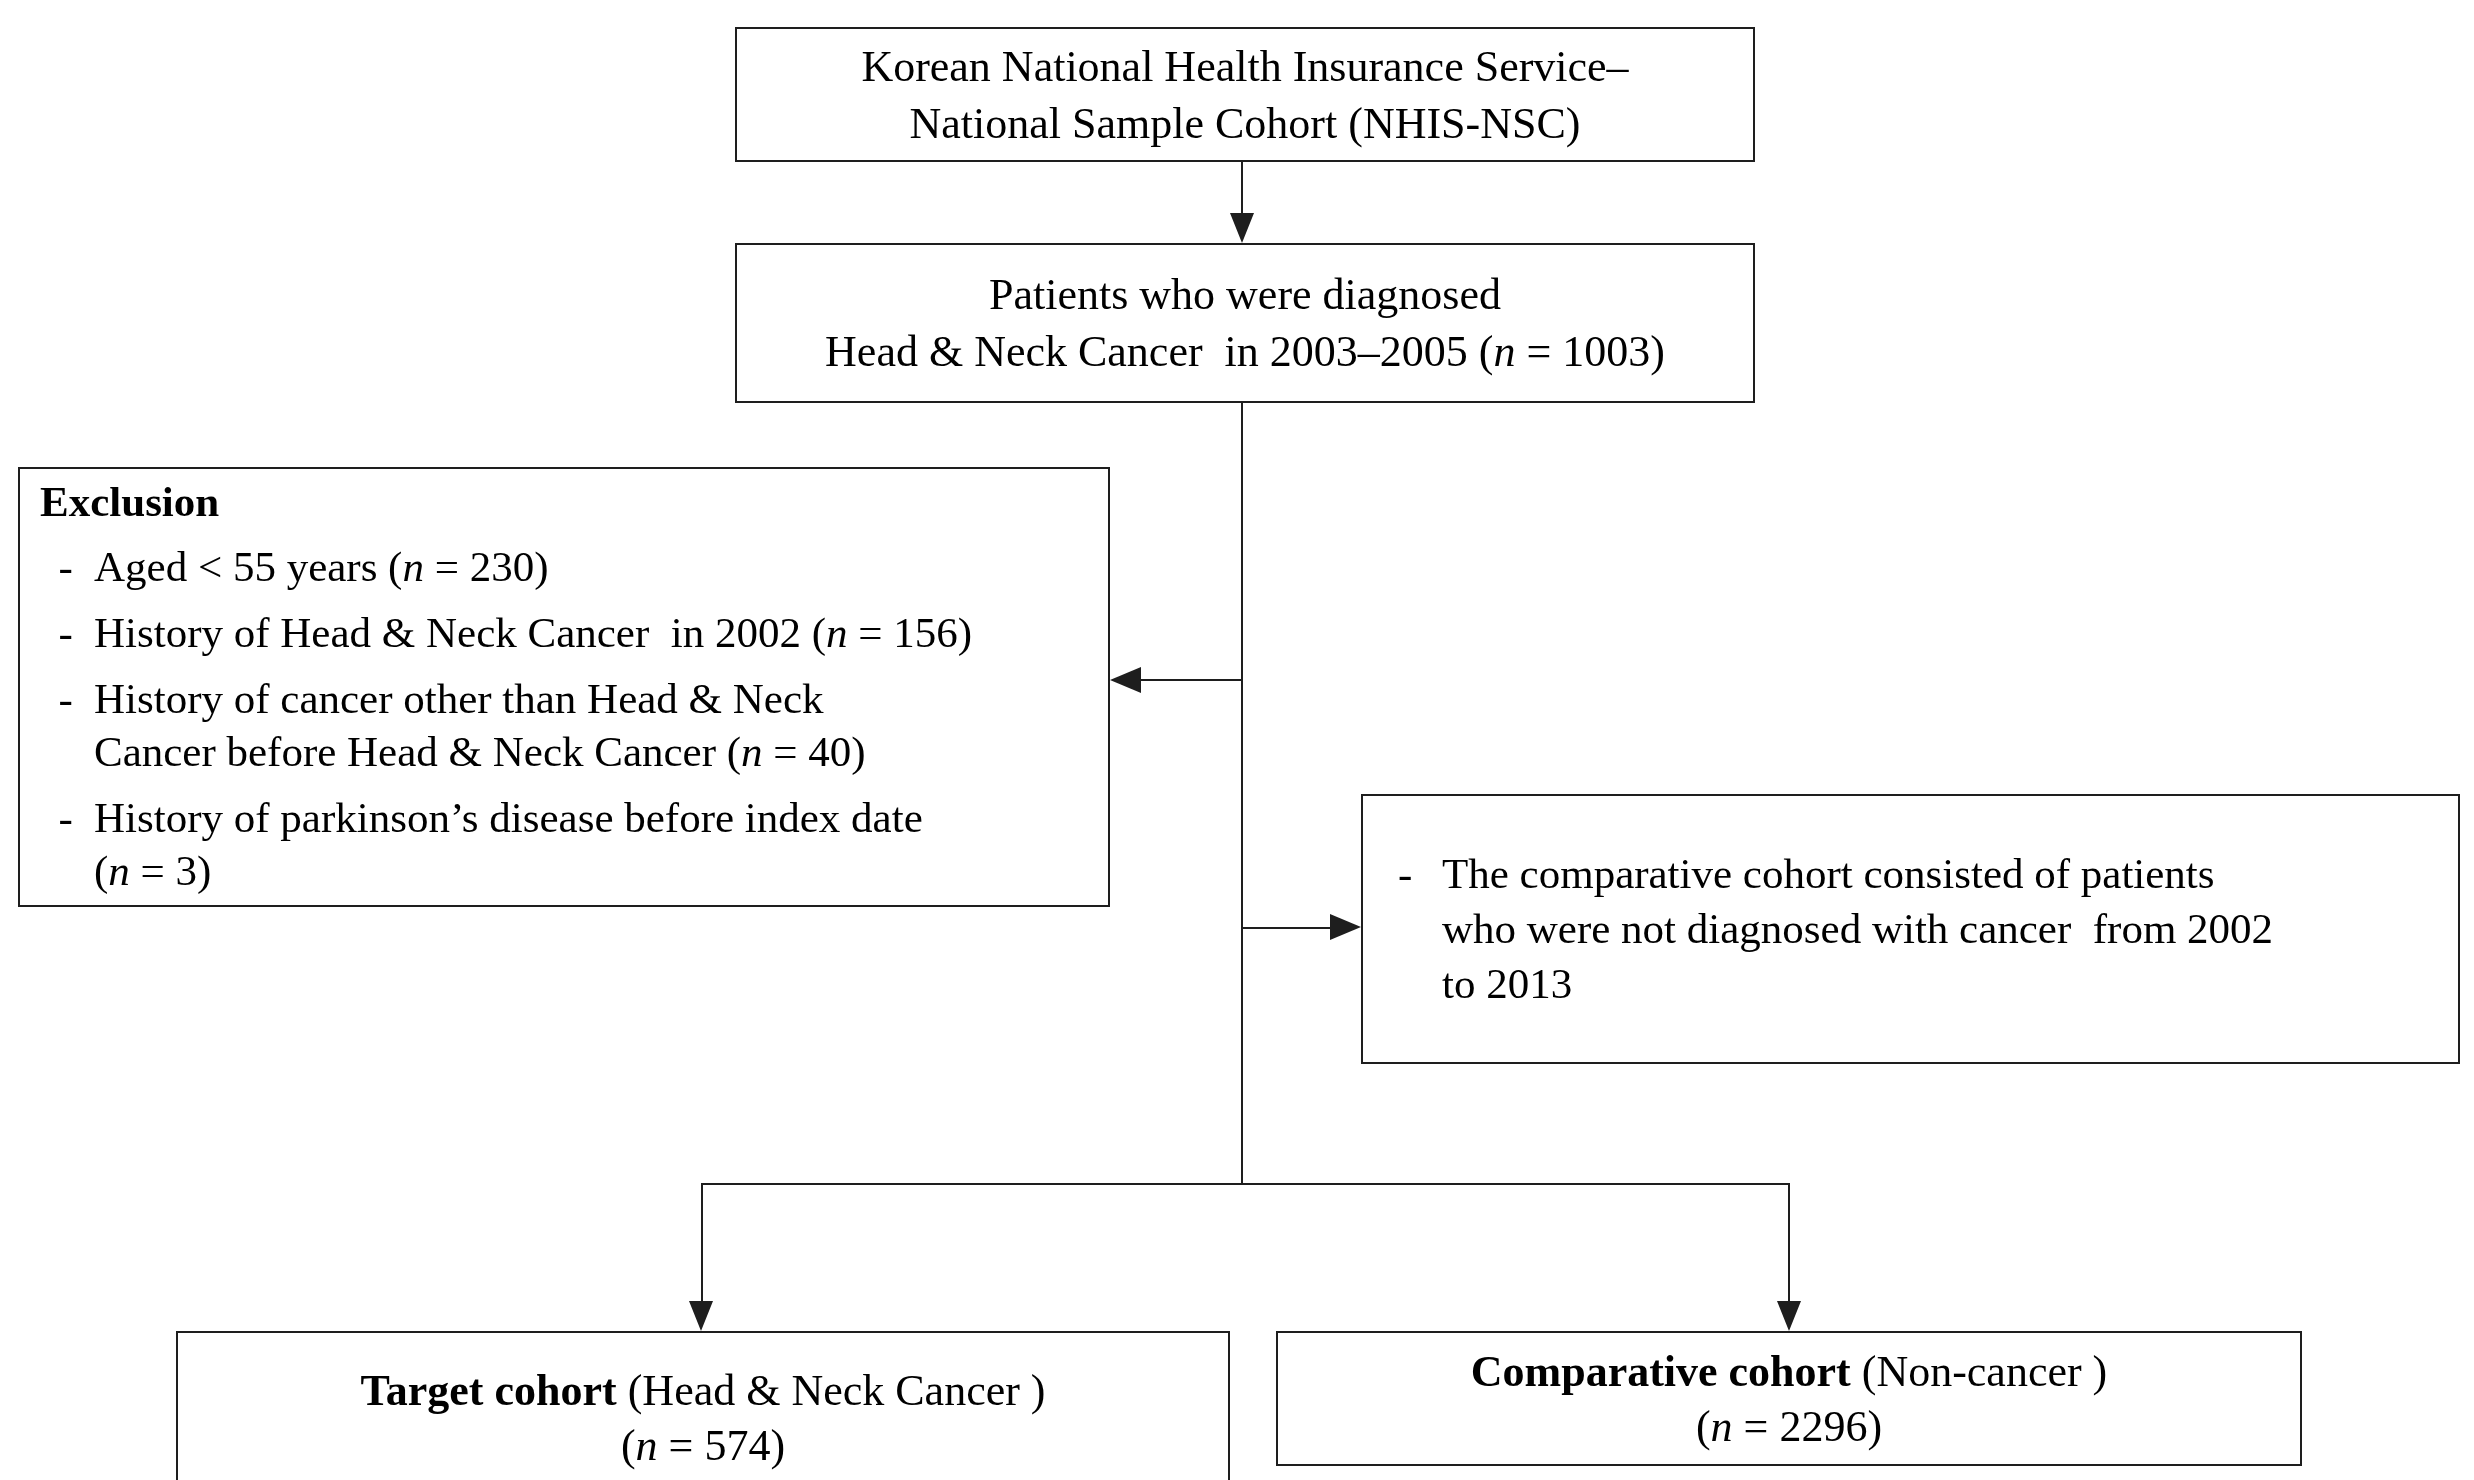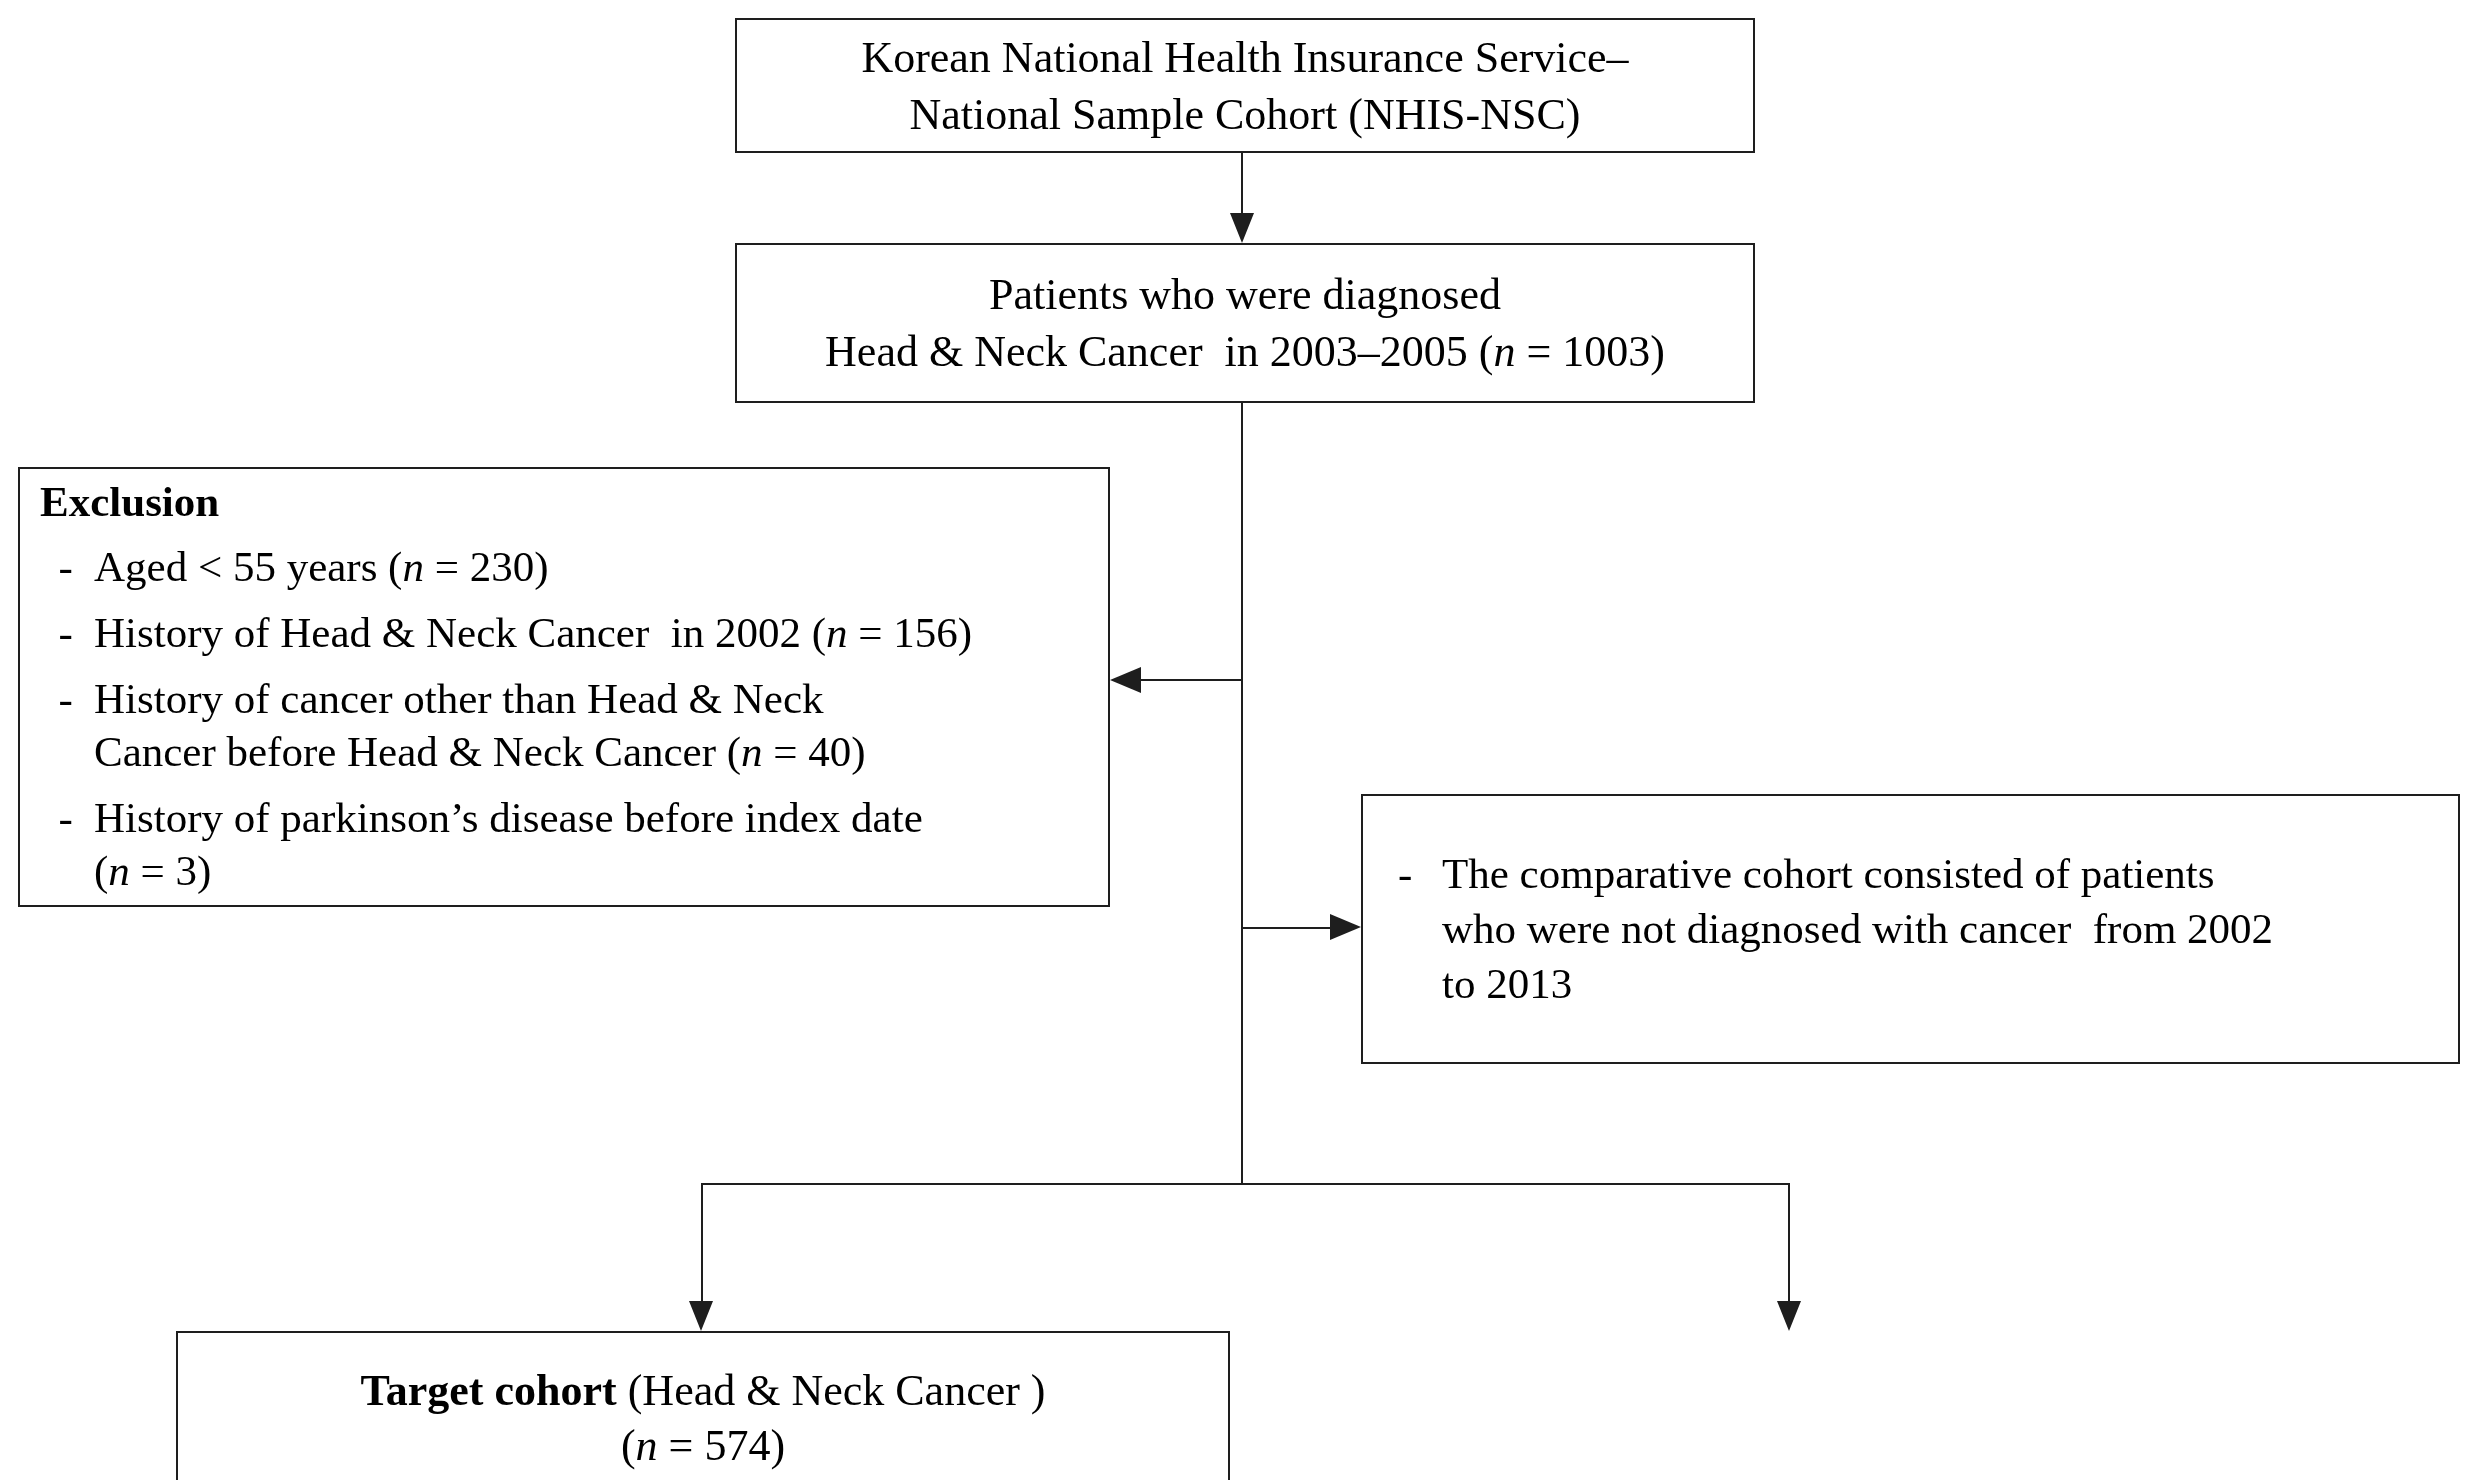--- a/index.html
+++ b/index.html
@@ -19,21 +19,21 @@
     background: #ffffff;
   }
   .center {
     display: flex;
     flex-direction: column;
     align-items: center;
     justify-content: center;
     text-align: center;
   }
   .rich { white-space: pre; }
-  #box-source      { left:735px; top:18px;   width:1020px; height:135px; font-size:44px; line-height:57px; }
+  #box-source      { left:735px; top:27px;   width:1020px; height:135px; font-size:44px; line-height:57px; }
   #box-diagnosed   { left:735px; top:243px;  width:1020px; height:160px; font-size:44px; line-height:57px; }
   #box-exclusion   { left:18px;   top:467px;  width:1092px; height:440px; font-size:43px; line-height:53px;
                      padding:5.7px 12.8px 0 20px; }
   #box-matching    { left:1361px; top:794px; width:1099px; height:270px; font-size:43px; line-height:55px;
                      padding:10px 12.8px 0 17px; }
   #box-target      { left:176px;  top:1331px; width:1054px; height:174px; font-size:44px; line-height:55px; }
   #box-comparative { left:1276px; top:1331px; width:1026px; height:135px; font-size:44px; line-height:55px; }
 
   .box-title { font-weight: bold; }
   .item { display: flex; align-items: flex-start; }
@@ -105,15 +105,18 @@
     <div class="item">
       <span class="dash">-</span>
       <span class="rich">The comparative cohort consisted of patients<br>who were not diagnosed with cancer  from 2002<br>to 2013</span>
     </div>
   </div>
 
   <div id="box-target" class="box center">
     <div class="rich"><b>Target cohort</b> (Head &amp; Neck Cancer )<br>(<i>n</i> = 574)</div>
   </div>
 
+  <div id="box-comparative" class="box center">
+    <div class="rich"><b>Comparative cohort</b> (Non-cancer )<br>(<i>n</i> = 2296)</div>
+  </div>
 
 </div>
 
 
 </body></html>

